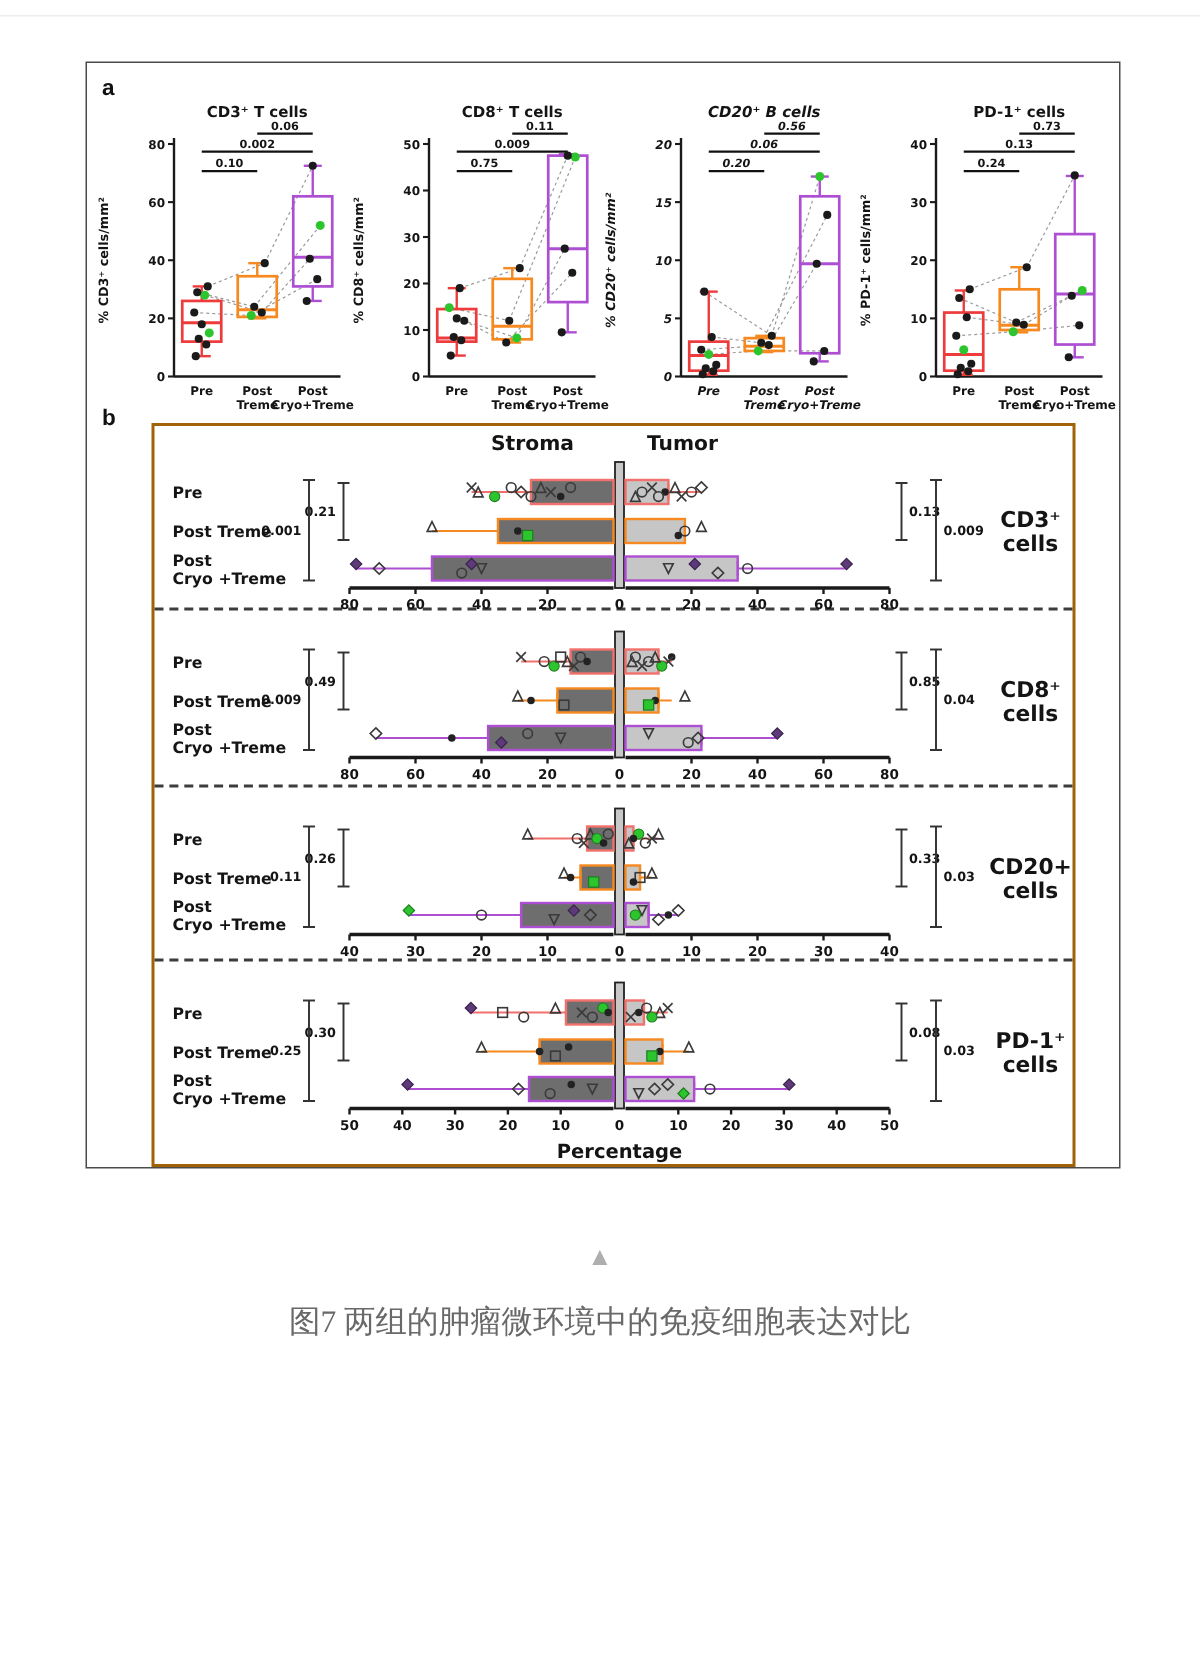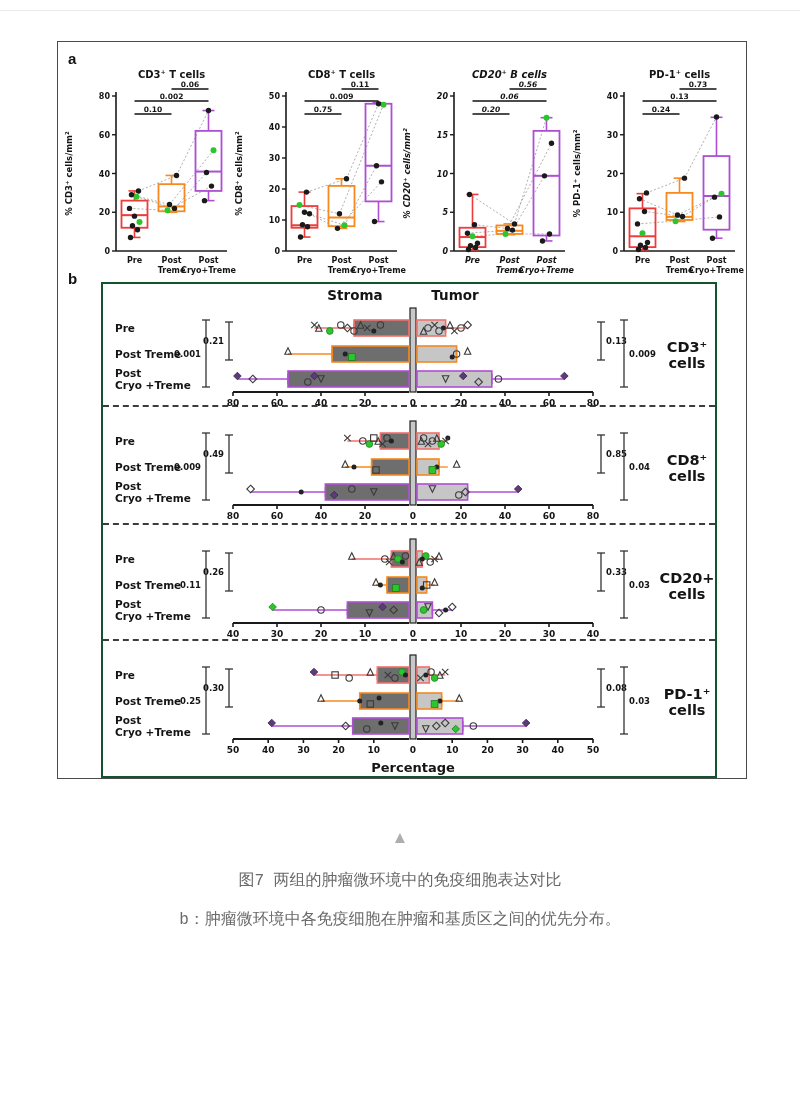--- a/index.html
+++ b/index.html
@@ -4,27 +4,27 @@
 <style>
   html,body{margin:0;padding:0;background:#ffffff;}
   body{width:800px;height:1116px;position:relative;font-family:"Liberation Sans",sans-serif;overflow:hidden;}
   .top-rule{position:absolute;left:0;top:10px;width:800px;height:1px;background:#ececec;}
   .fig-box{position:absolute;left:57px;top:41px;width:688px;height:736px;border:1.5px solid #4b4b4b;background:#fff;}
   .panel-label{position:absolute;font-weight:bold;font-size:15px;color:#111;}
   #label-a{left:10px;top:8px;}
   #label-b{left:10px;top:228px;}
   .boxplot{position:absolute;top:20px;width:170px;height:232px;}
   #box-0{left:3px;}#box-1{left:173px;text-align:center;}#box-2{left:341px;font-style:italic;}#box-3{left:511px;}
-  .panelb-box{position:absolute;left:43px;top:240px;width:612px;height:492px;border:2px solid #14532d;background:#fff;}
+  .panelb-box{position:absolute;left:43px;top:240px;width:612px;height:492px;border:2px solid #a16207;background:#fff;}
   .mirror-section{display:block;}
   .mirror-section.sep{border-bottom:2px dashed #3c3c3c;}
   svg{overflow:visible;display:block;}
   .caption-area{position:absolute;left:0;top:828px;width:800px;text-align:center;}
   .collapse-tri{font-size:17px;color:#aeaeae;line-height:20px;display:block;cursor:pointer;}
-  .caption-lines{margin-top:14px;color:#696969;font-size:16px;line-height:39px;font-family:Liberation Mono, monospace;}
+  .caption-lines{margin-top:14px;color:#696969;font-size:21px;line-height:39px;font-family:Liberation Serif, serif;}
 </style>
 </head>
 <body>
 
 <div class="top-rule"></div>
 
 <div class="fig-box">
   <span class="panel-label" id="label-a">a</span>
 
   <div class="boxplot" id="box-0">
@@ -725,15 +725,14 @@
           <text x="310" y="131" font-size="13" font-family="&quot;DejaVu Sans&quot;,sans-serif" font-weight="bold" text-anchor="middle" fill="#141414">Percentage</text>
         </svg>
       </div>
   </div>
 </div>
 
 <div class="caption-area">
   <span class="collapse-tri">▲</span>
   <div class="caption-lines">
     <div>图7  两组的肿瘤微环境中的免疫细胞表达对比</div>
-    <div>b：肿瘤微环境中各免疫细胞在肿瘤和基质区之间的优先分布。</div>
   </div>
 </div>
 
 </body></html>

